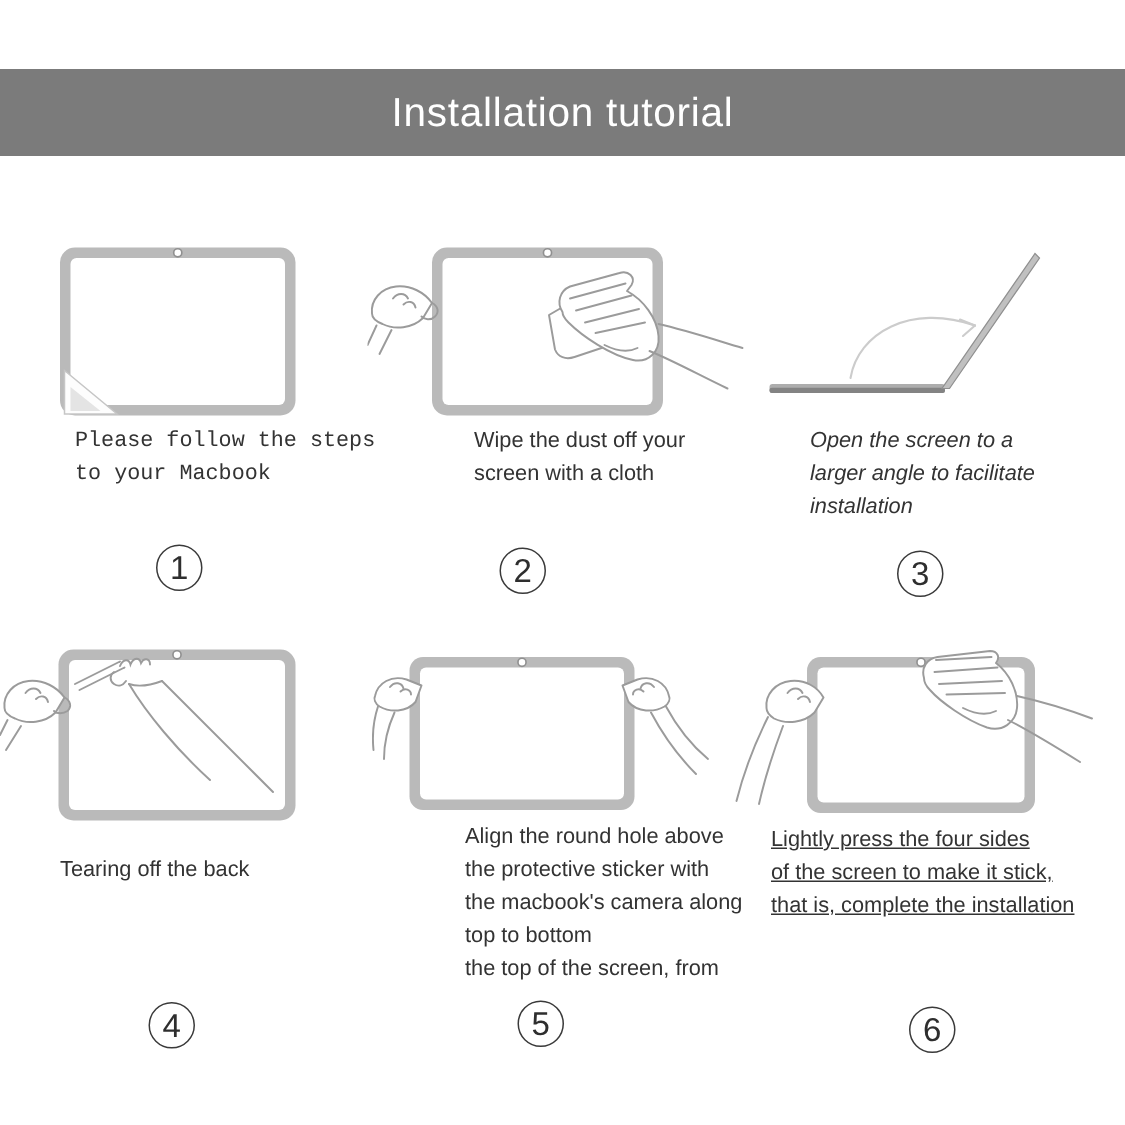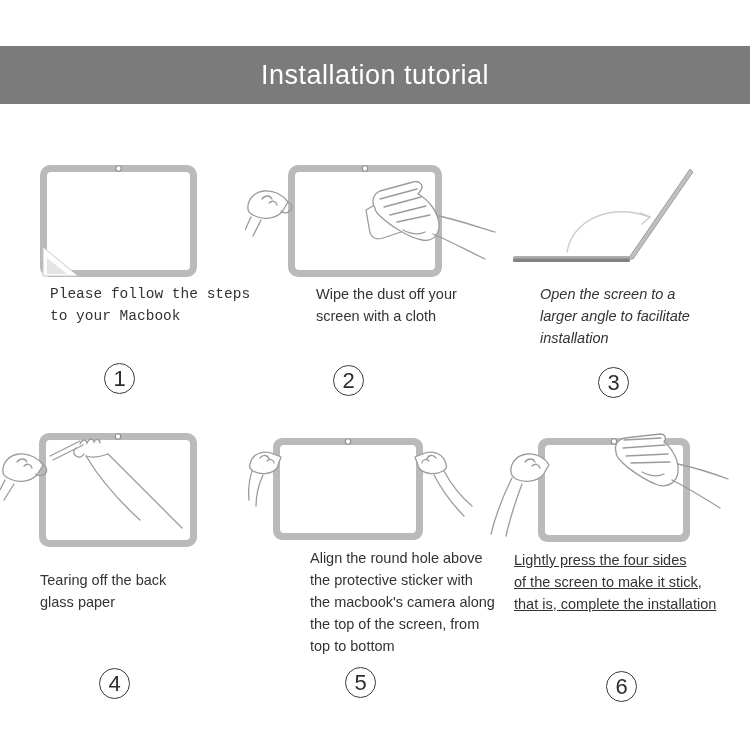--- a/index.html
+++ b/index.html
@@ -161,28 +161,27 @@
     <div>Wipe the dust off your</div>
     <div>screen with a cloth</div>
   </div>
   <div class="caption" style="left:540px;top:283px;font-style:italic;">
     <div>Open the screen to a</div>
     <div>larger angle to facilitate</div>
     <div>installation</div>
   </div>
   <div class="caption" style="left:40px;top:549px;margin-top:20px;">
     <div>Tearing off the back</div>
-    <div>glass paper</div>
   </div>
   <div class="caption" style="left:268px;top:547px;margin-left:42px;">
     <div>Align the round hole above</div>
     <div>the protective sticker with</div>
     <div>the macbook's camera along</div>
+    <div>top to bottom</div>
     <div>the top of the screen, from</div>
-    <div>top to bottom</div>
   </div>
   <div class="caption" style="left:514px;top:549px;text-decoration:underline;">
     <div>Lightly press the four sides</div>
     <div>of the screen to make it stick,</div>
     <div>that is, complete the installation</div>
   </div>
 
   <div class="num" style="left:104px;top:363px;">
     <span>1</span>
   </div>

